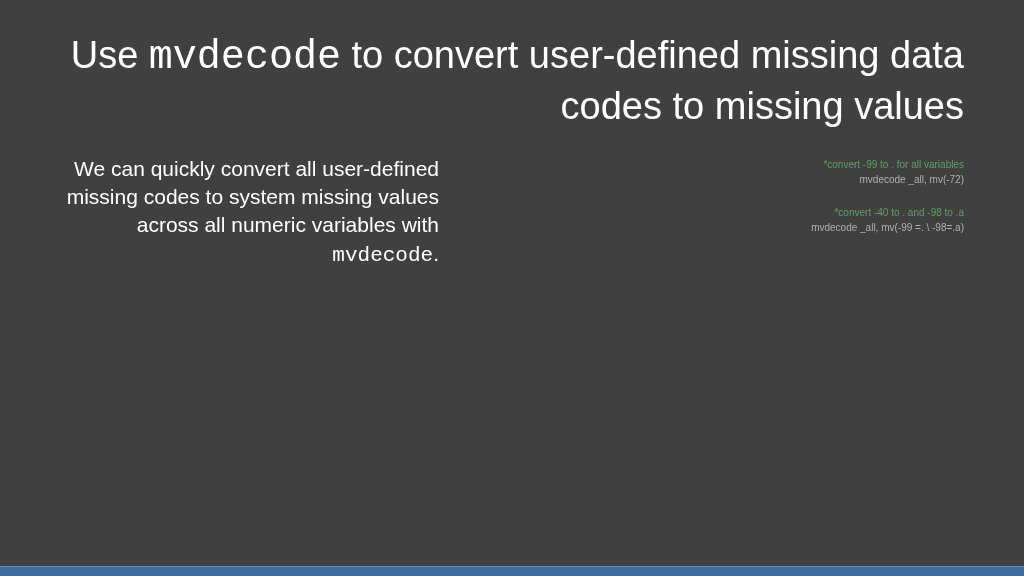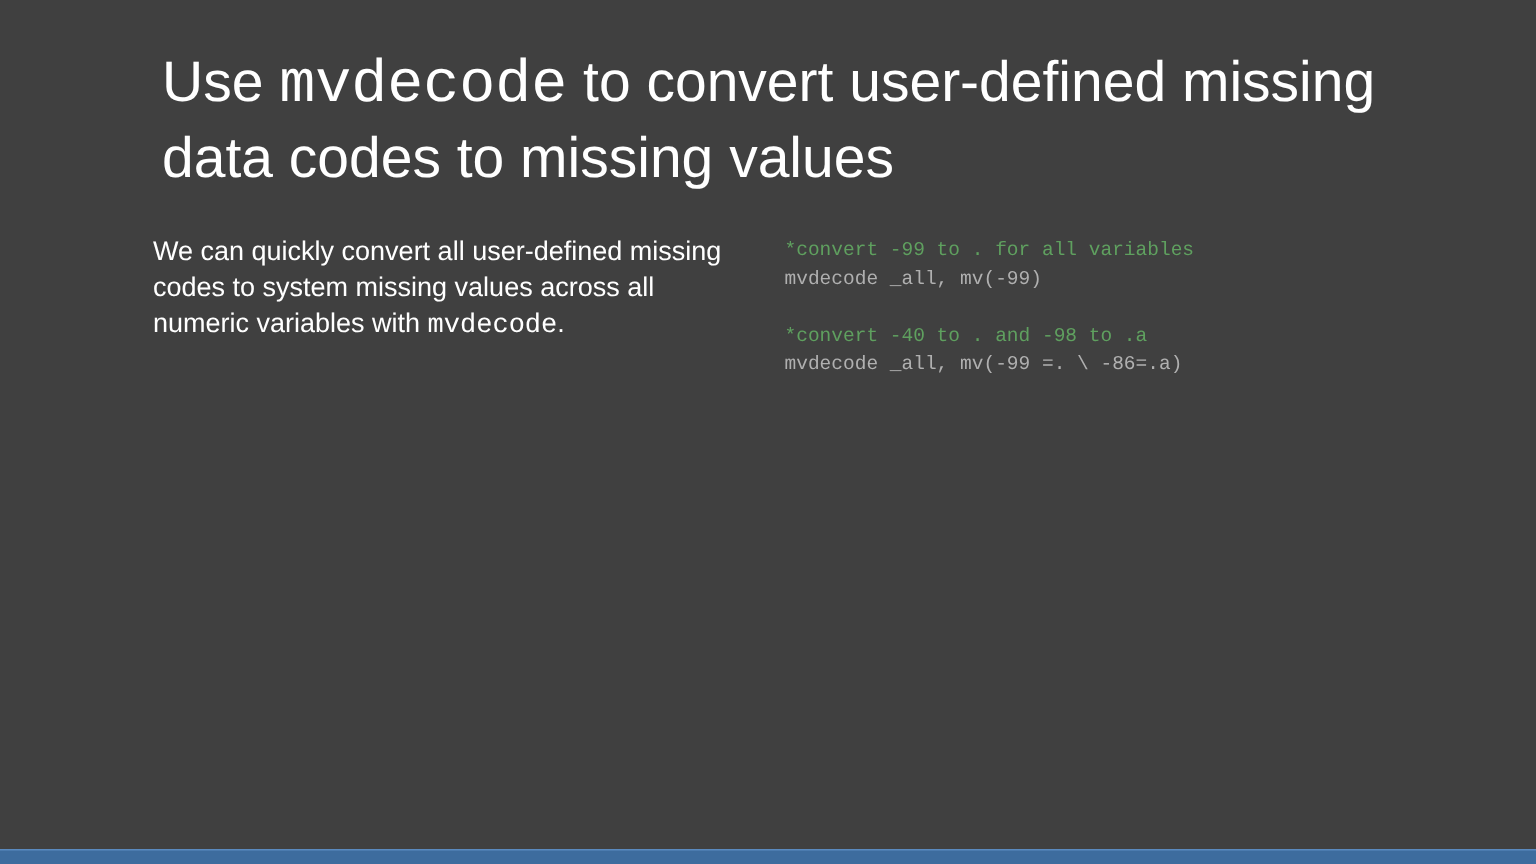--- a/index.html
+++ b/index.html
@@ -10,22 +10,23 @@
     body {
       width: 1024px;
       height: 576px;
       background: #404040;
       font-family: 'Segoe UI', Arial, sans-serif;
       color: #ffffff;
       position: relative;
       overflow: hidden;
     }
     .slide {
-      padding: 32px 60px 0 108px;
+      padding: 32px 60px 0 54px;
       height: 100%;
+      text-align: right;
     }
     .title {
       font-size: 38px;
       font-weight: 400;
       line-height: 1.25;
       margin-bottom: 24px;
       color: #ffffff;
     }
     .title .mono {
       font-family: 'Courier New', monospace;
@@ -33,27 +34,27 @@
     }
     .content {
       display: flex;
       gap: 30px;
     }
     .left-col {
       flex: 0 0 385px;
     }
     .right-col {
       flex: 1;
-      font-family: Liberation Mono, monospace;
-      font-size: 13px;
+      font-family: Liberation Sans, sans-serif;
+      font-size: 10px;
       line-height: 1.5;
       padding-top: 2px;
     }
     .body-text {
-      font-size: 18px;
+      font-size: 21px;
       line-height: 1.35;
       color: #ffffff;
     }
     .body-text .mono {
       font-family: 'Courier New', monospace;
     }
     .para1 {
       margin-bottom: 10px;
       margin-left: -6px;
     }
@@ -90,23 +91,23 @@
   <div class="content">
     <div class="left-col">
       <p class="body-text para1">
         <span>We can quickly convert all user-defined missing codes to system missing values across all numeric variables with </span><span class="mono">mvdecode</span><span>.</span>
       </p>
     </div>
 
     <div class="right-col">
       <div class="code-block">
         <div class="comment">*convert -99 to . for all variables</div>
-        <div class="code">mvdecode _all, mv(-99)</div>
+        <div class="code">mvdecode _all, mv(-72)</div>
       </div>
       <div class="code-block">
         <div class="comment">*convert -40 to . and -98 to .a</div>
-        <div class="code">mvdecode _all, mv(-99 =. \ -86=.a)</div>
+        <div class="code">mvdecode _all, mv(-99 =. \ -98=.a)</div>
       </div>
     </div>
   </div>
 </div>
 
 <div class="bottom-bar"></div>
 
 </body></html>

